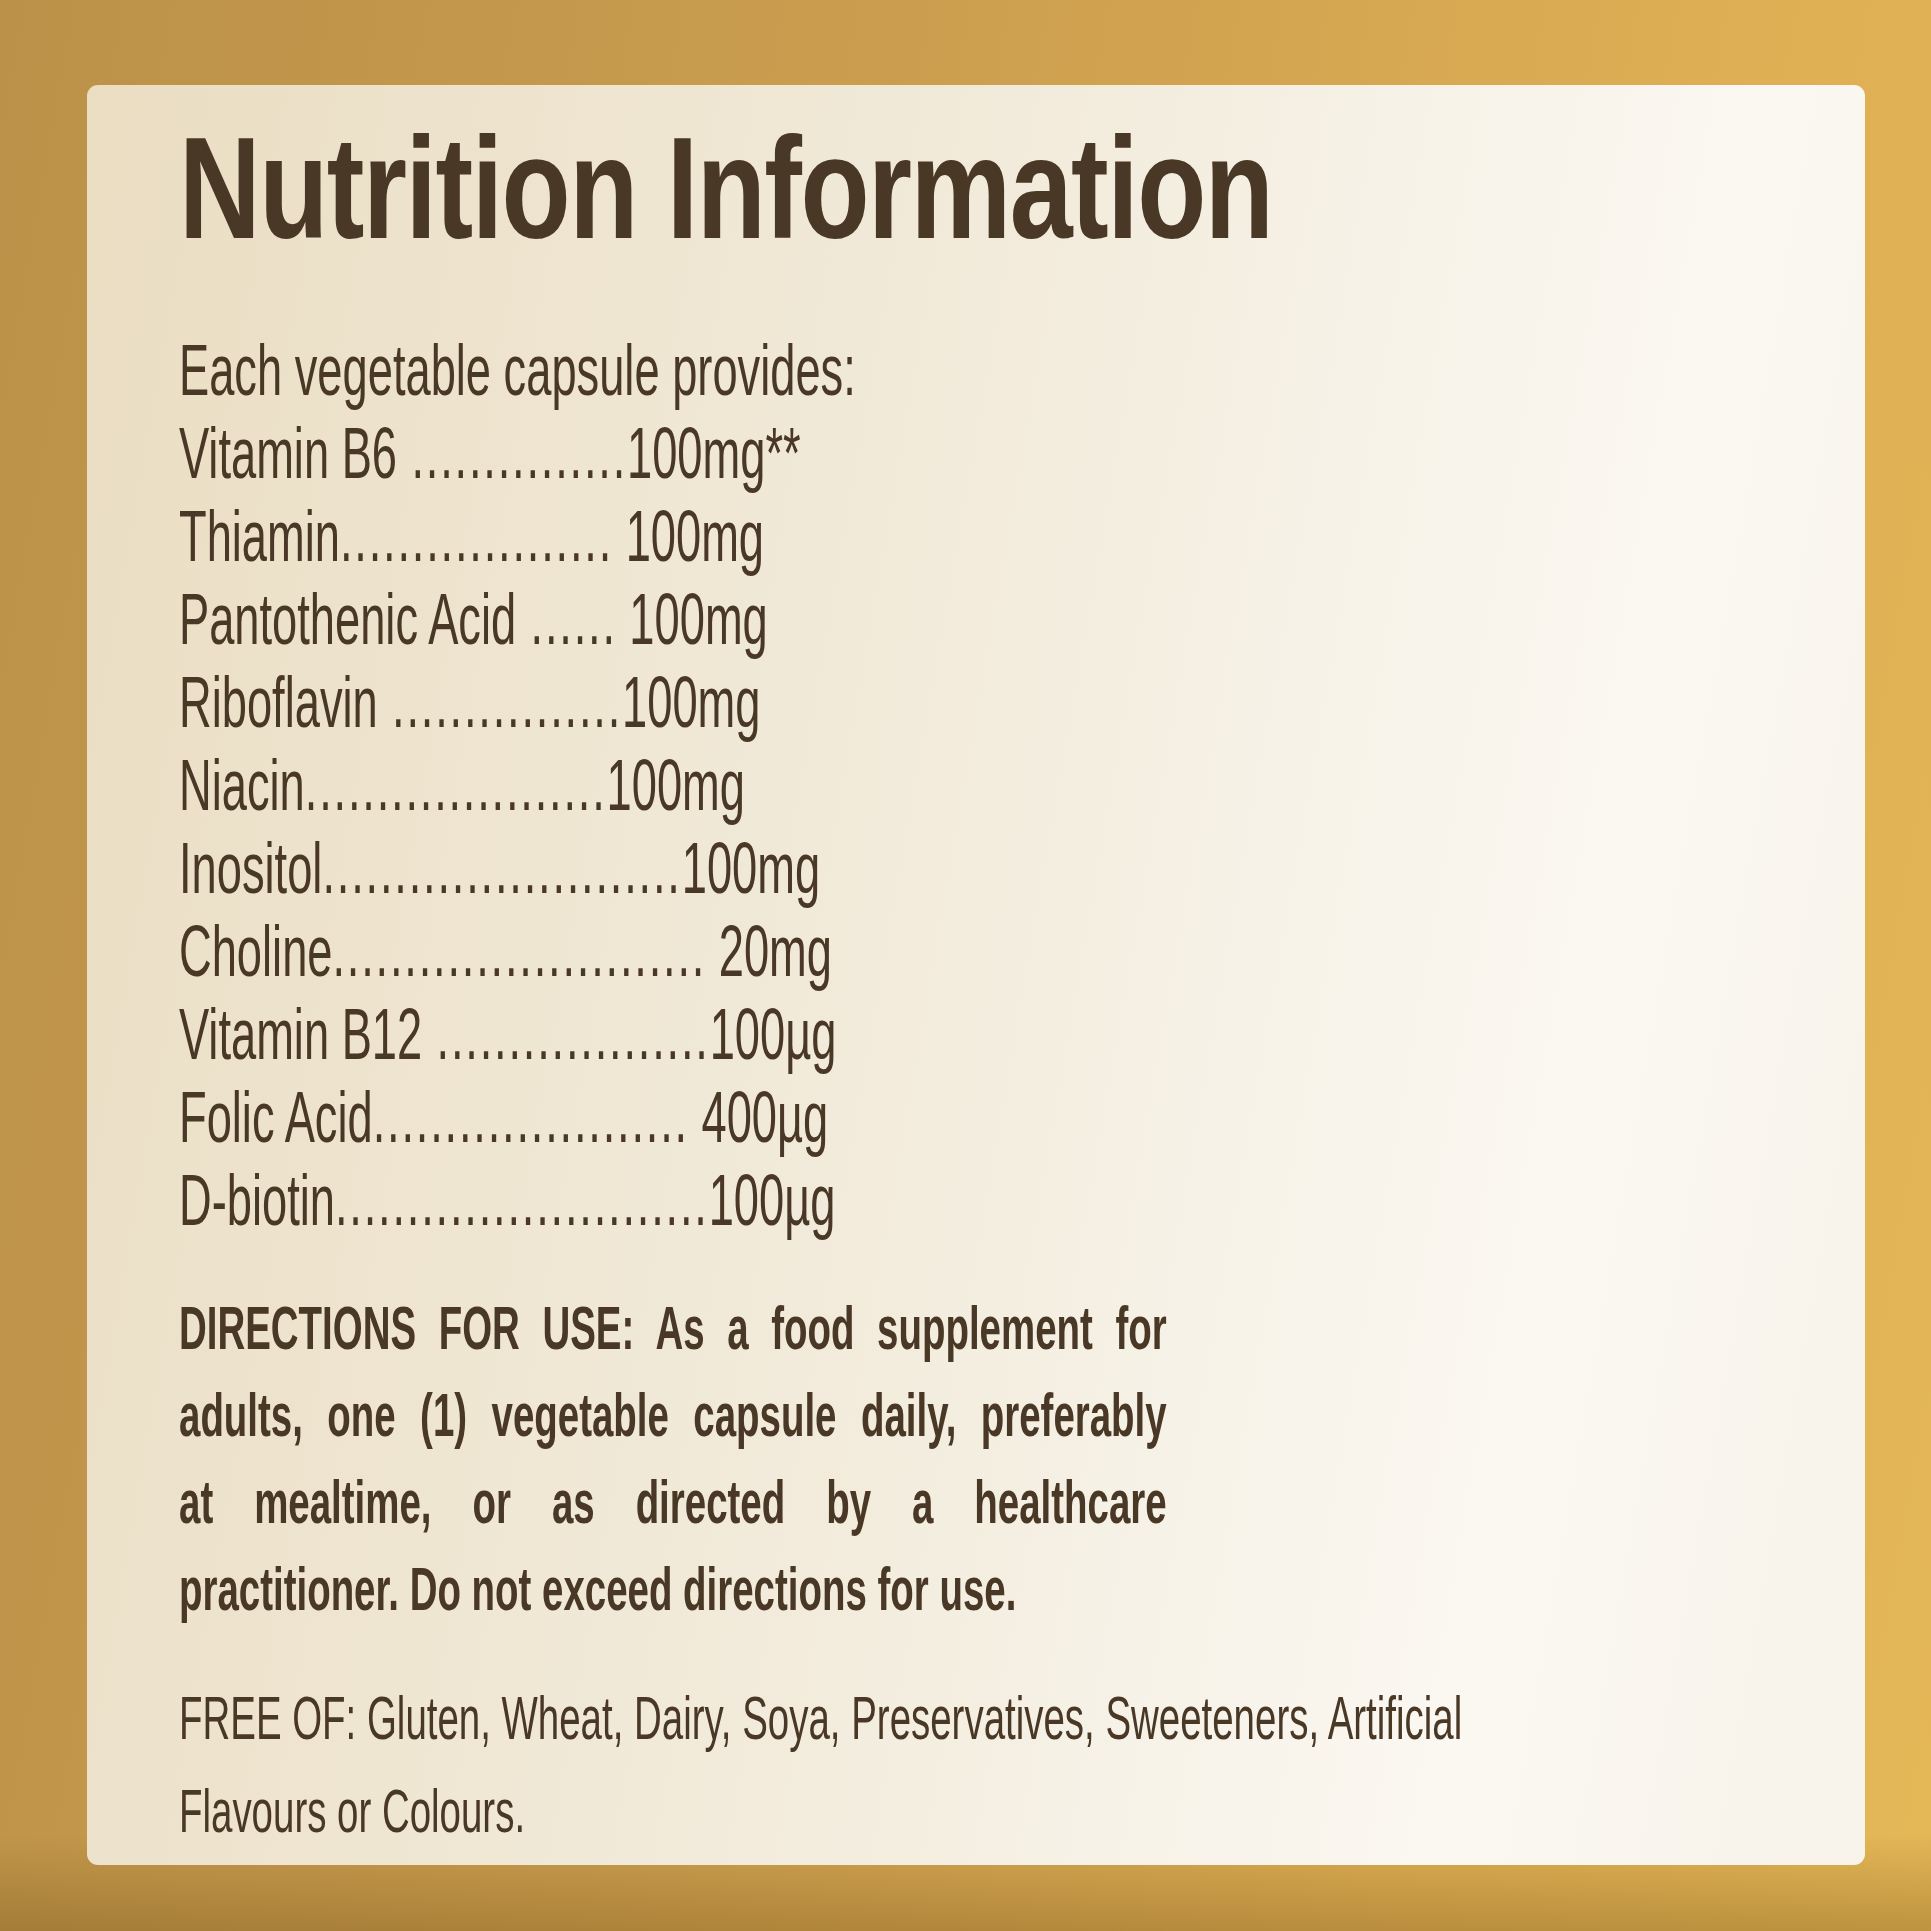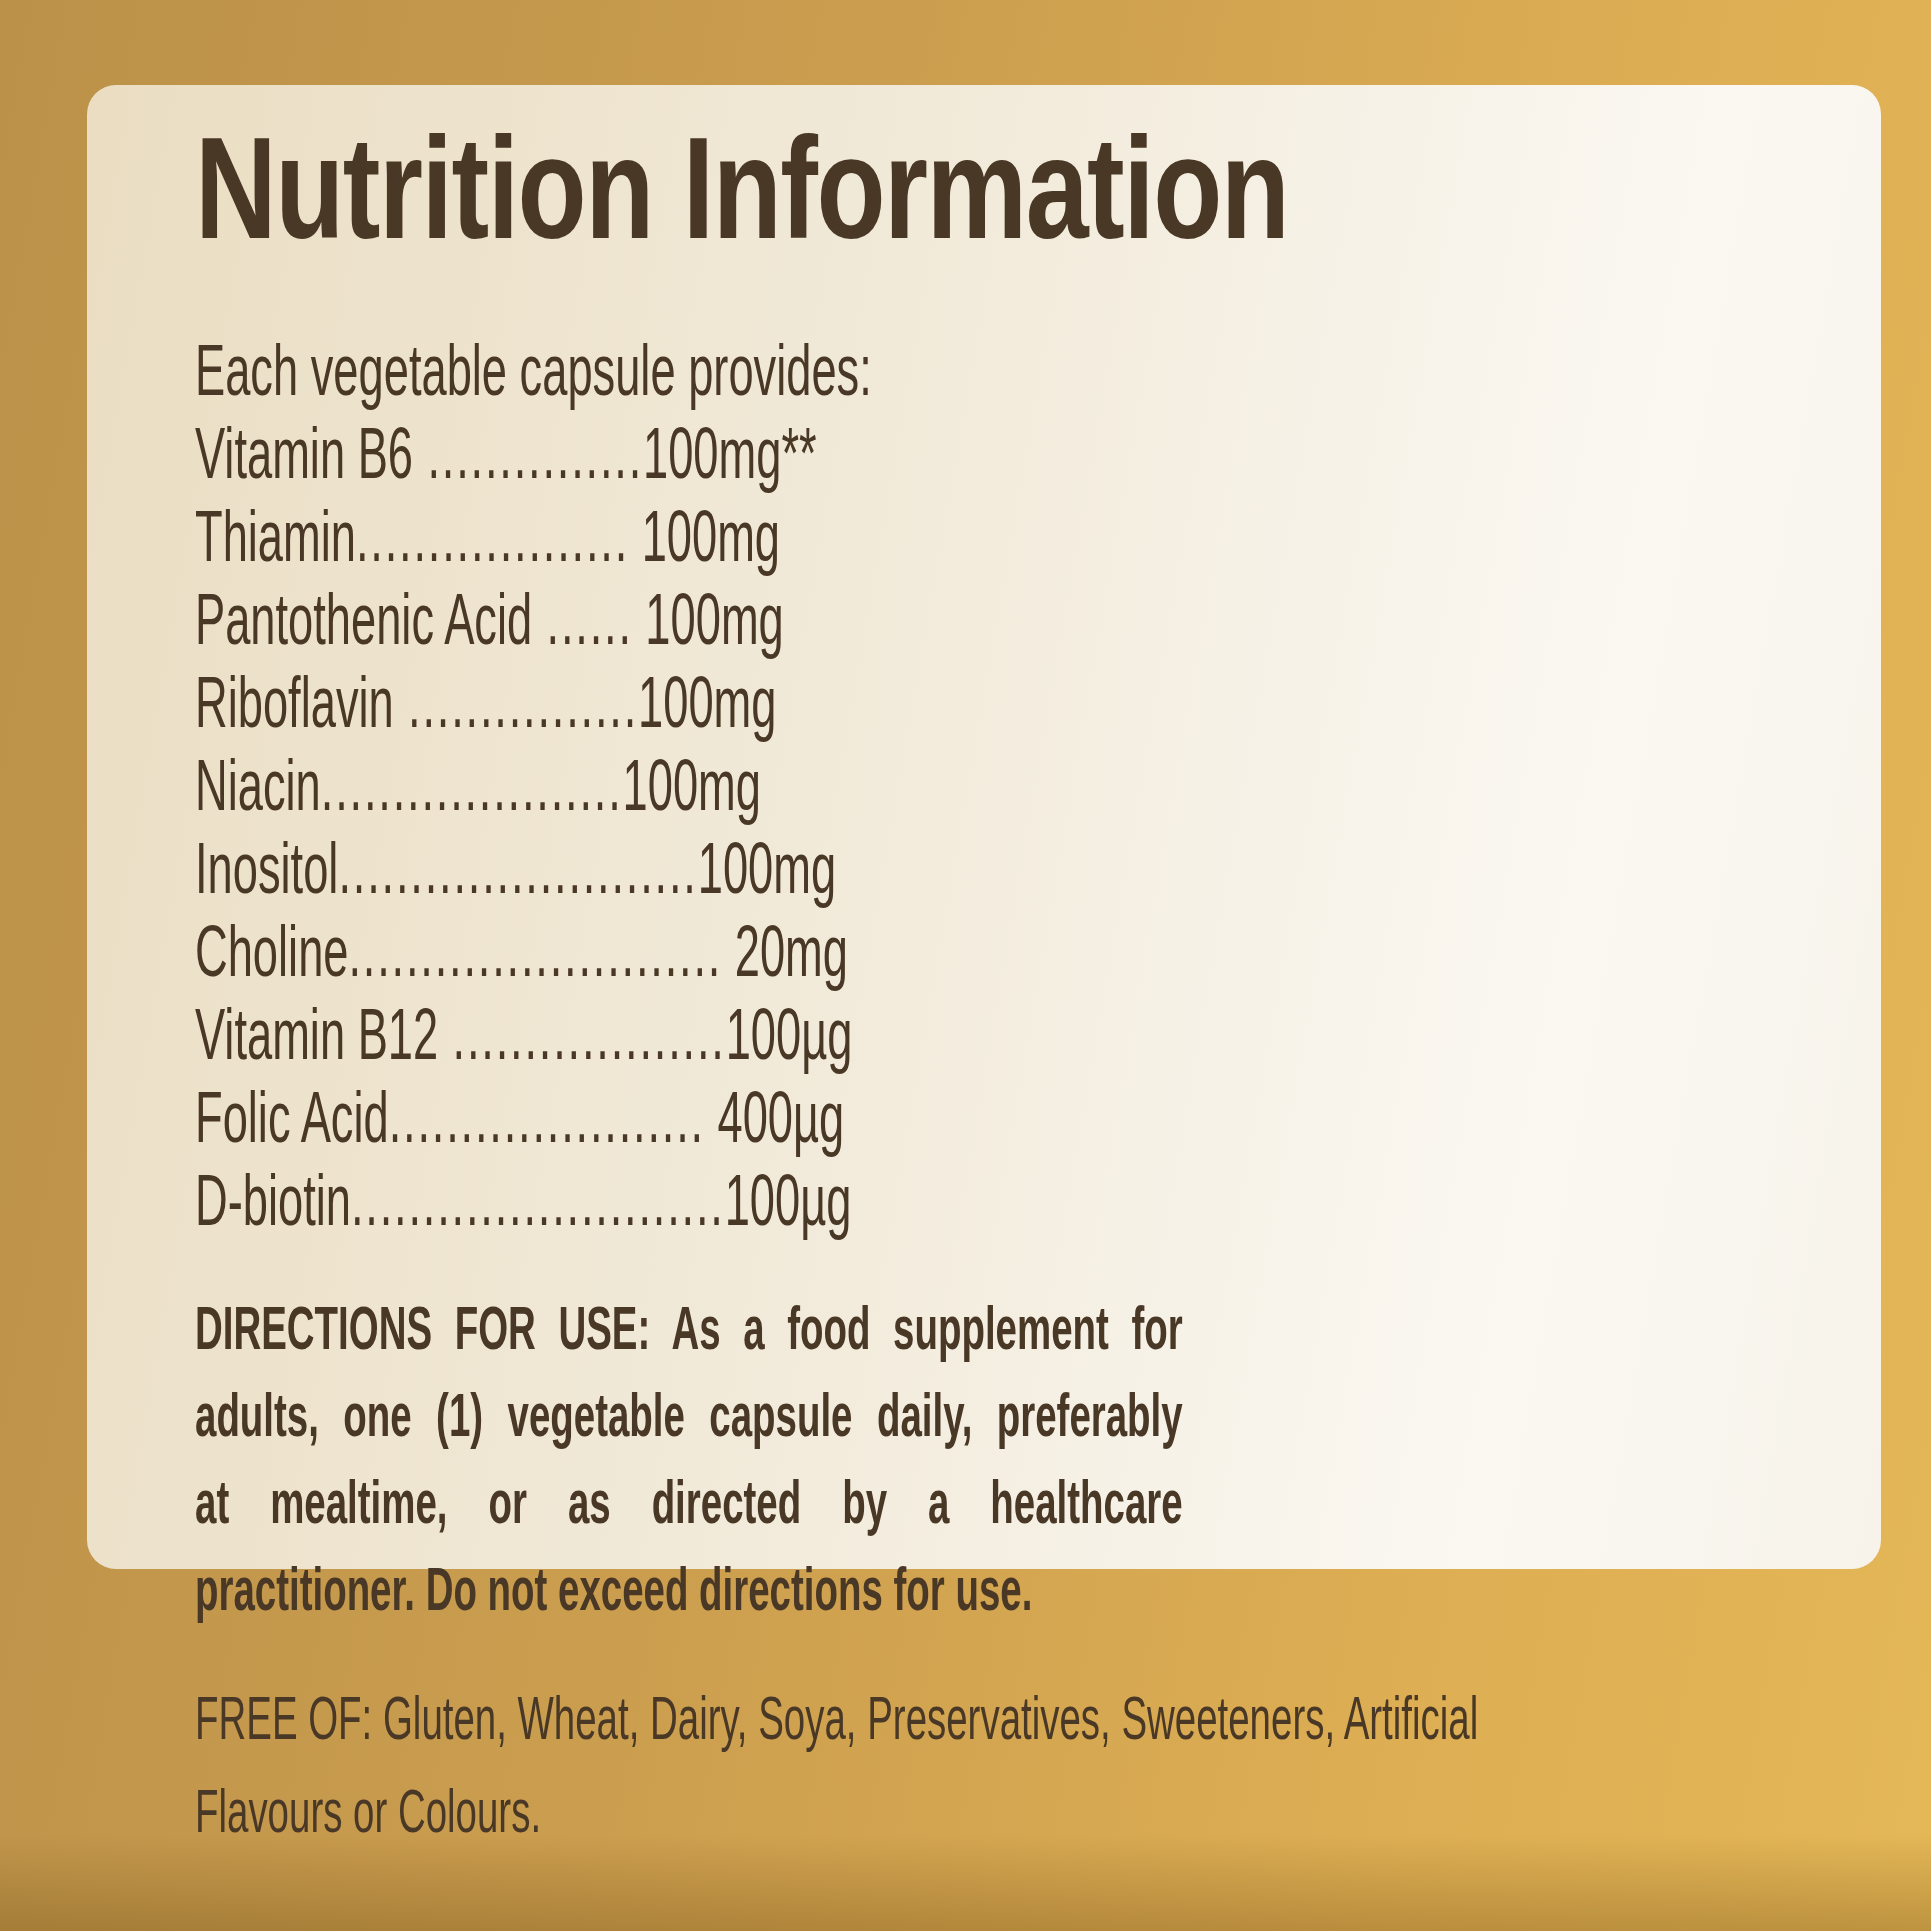--- a/index.html
+++ b/index.html
@@ -10,25 +10,24 @@
   }
   .bg {
     position: absolute; left: 0; top: 0;
     width: 1931px; height: 1931px;
     background:
       linear-gradient(to bottom, rgba(0,0,0,0) 95%, rgba(100,65,10,0.30) 100%),
       linear-gradient(100deg, #bb9149 0%, #cb9e4f 40%, #ddae53 75%, #e4b757 100%);
   }
   .panel {
     position: absolute; left: 87px; top: 85px;
-    width: 1778px; height: 1484px;
-    border-radius: 29px;
+    width: 1778px; height: 1780px;
+    border-radius: 11px;
     background: linear-gradient(100deg, #eaddc2 0%, #f2ebdb 45%, #fbf8f2 80%, #f7f3ea 100%);
     color: #4a3826;
-    padding-left: 16px;
   }
   .title {
     margin: 11.6px 0 0 92px;
     font-size: 145px;
     font-weight: 700;
     line-height: 183px;
     white-space: nowrap;
     transform: scaleX(0.78);
     transform-origin: 0 0;
     letter-spacing: -1.9px;

